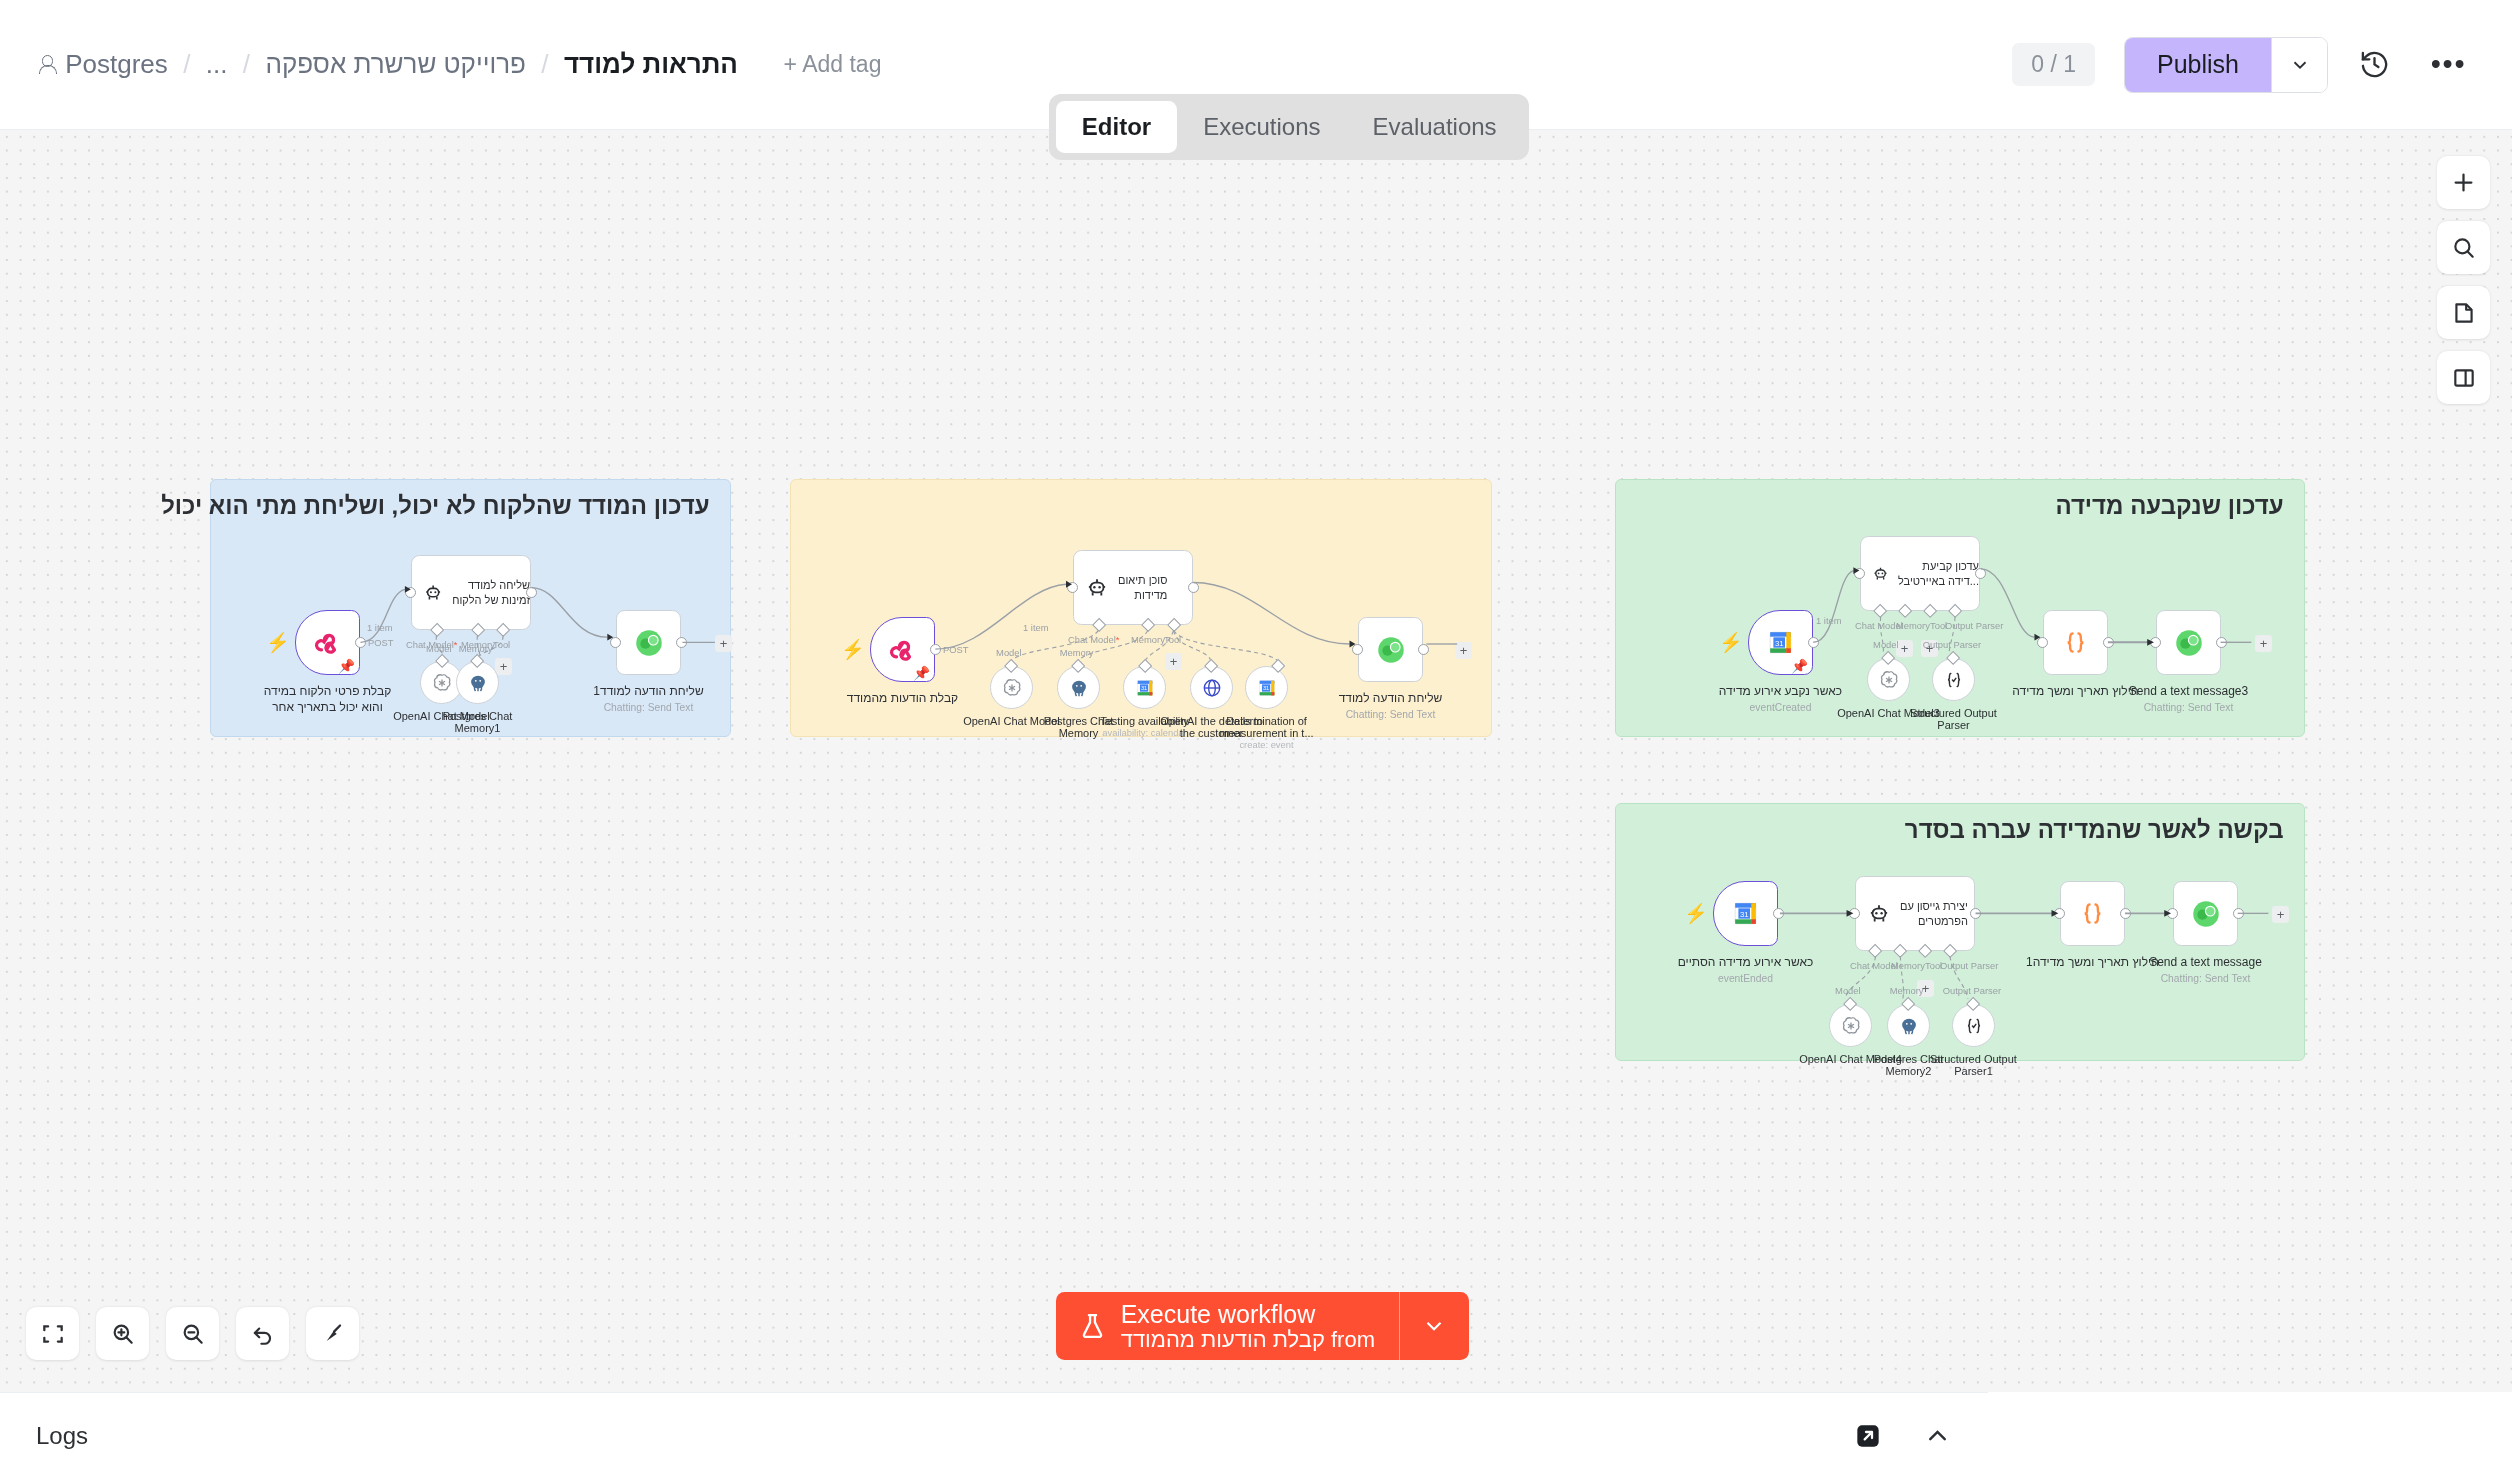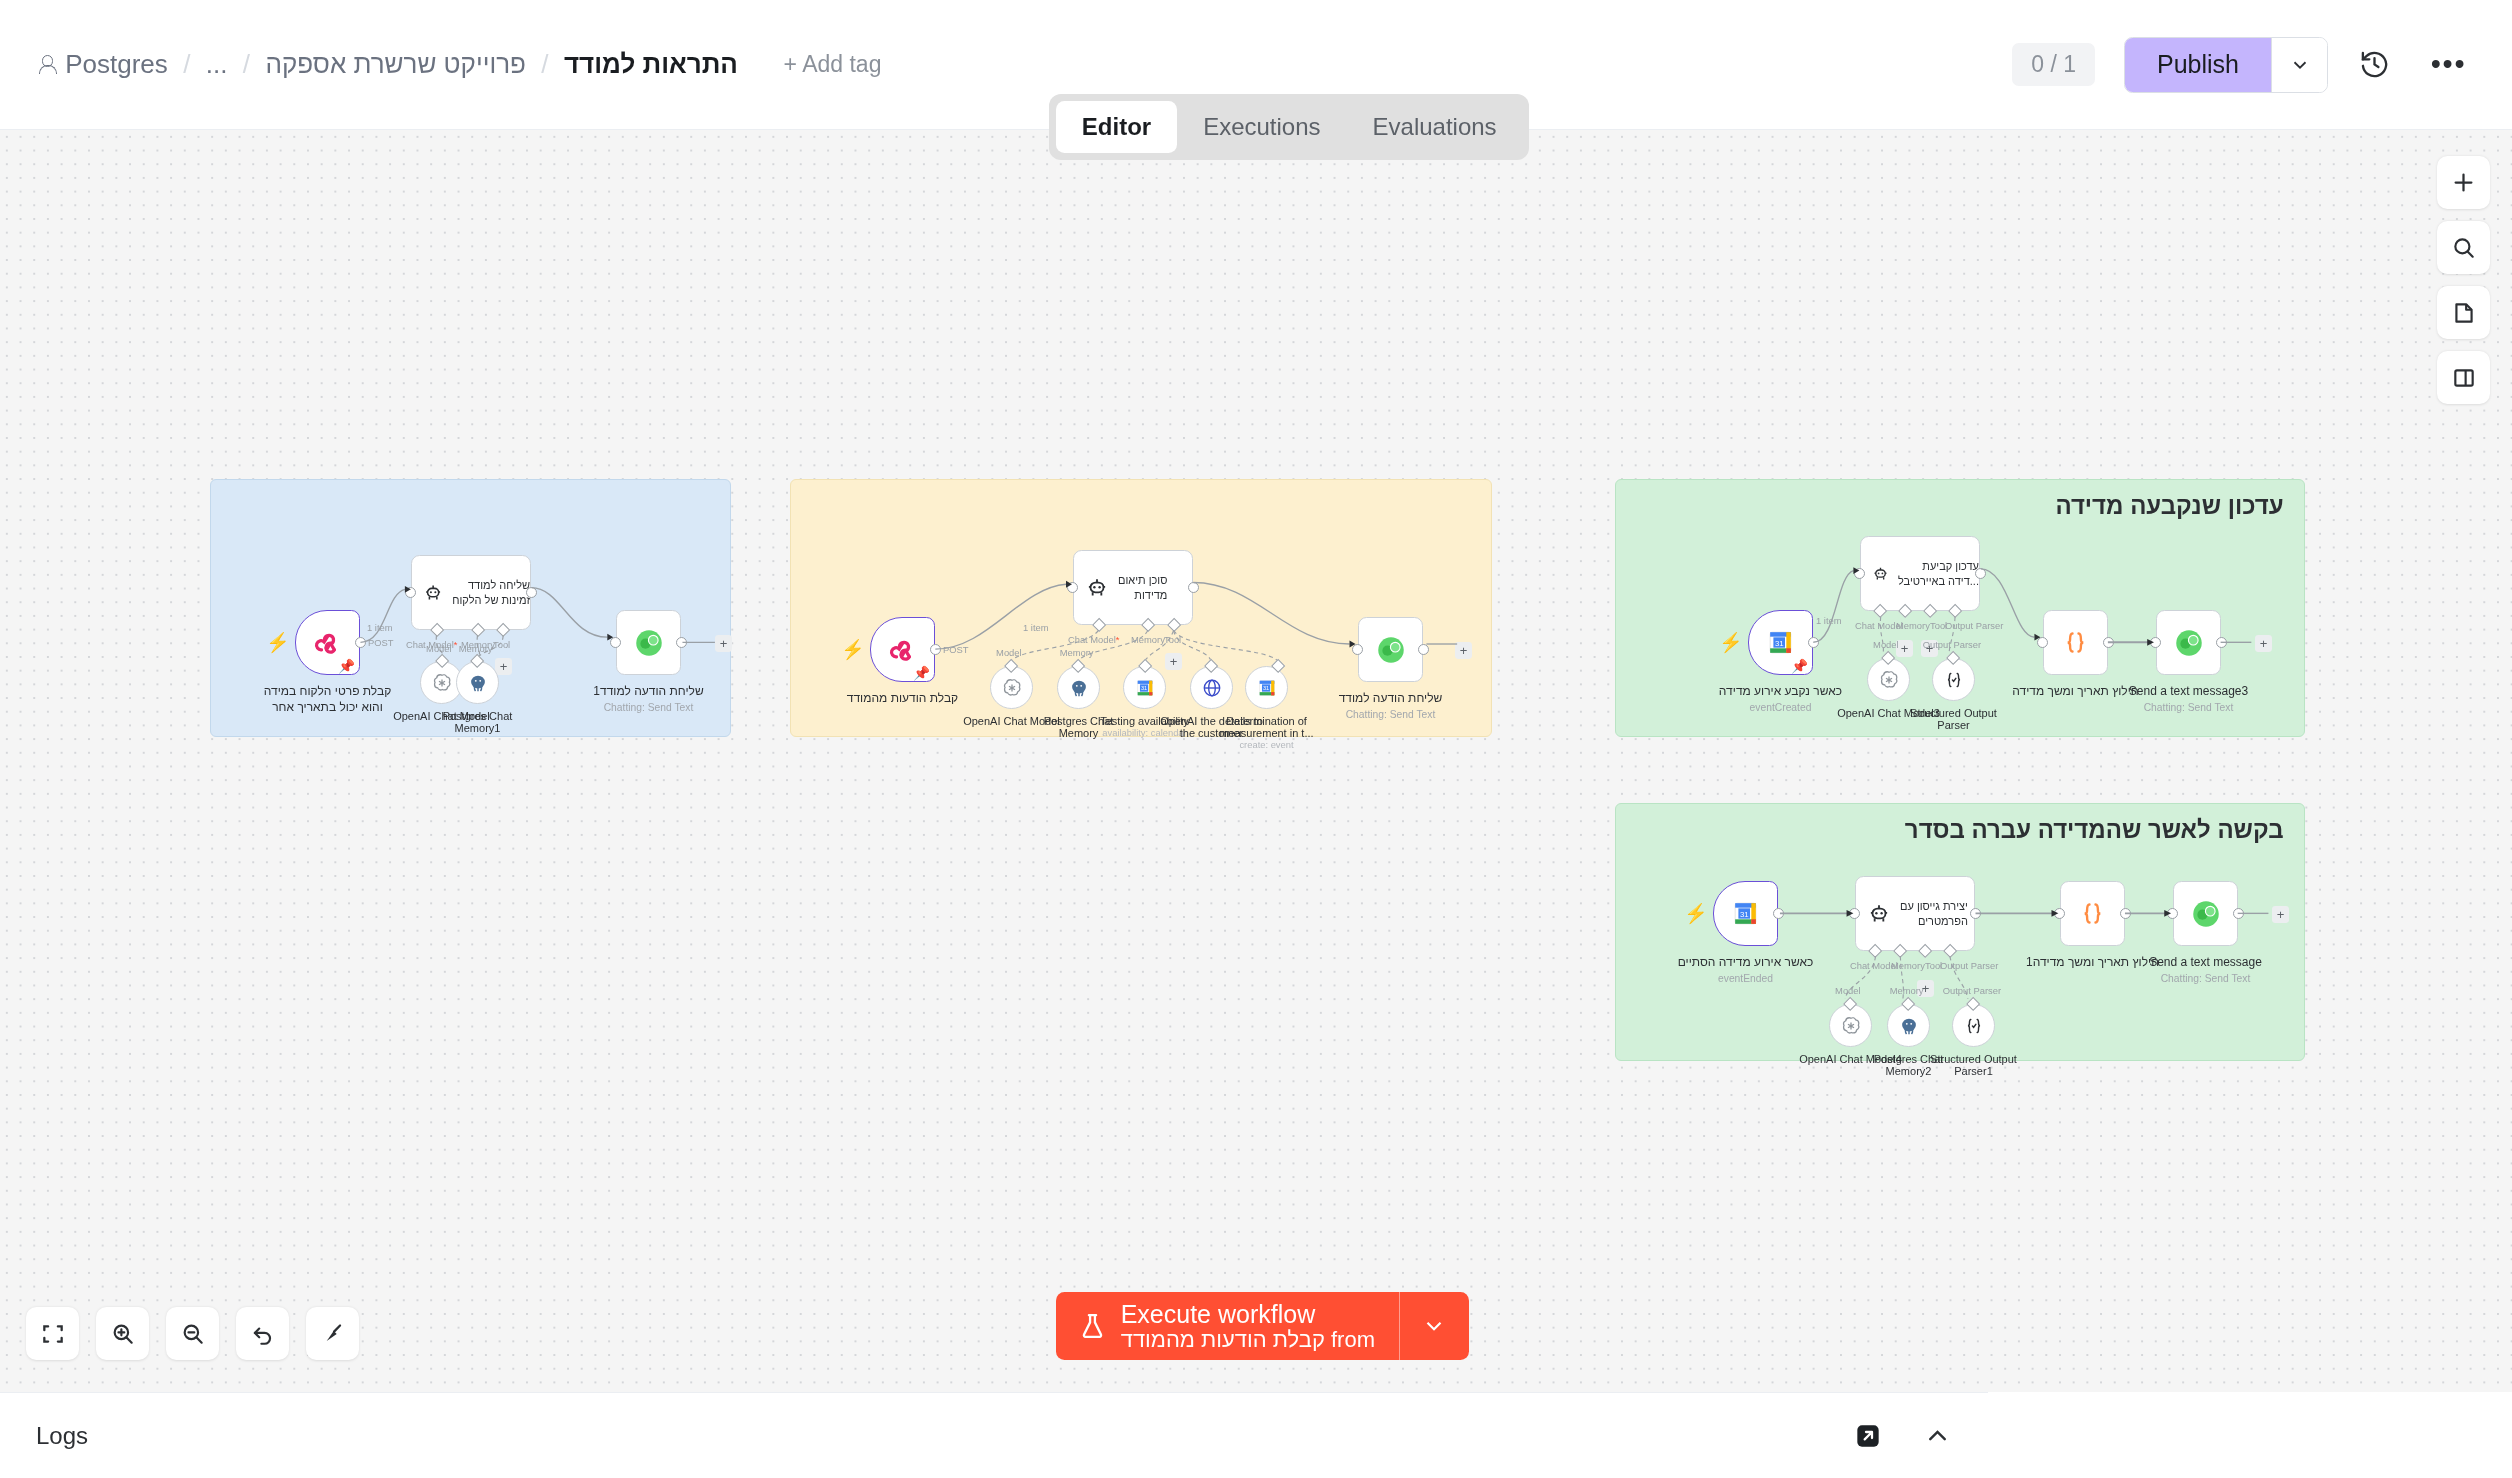--- a/index.html
+++ b/index.html
@@ -226,20 +226,21 @@
 
   <div class="tabs">
     <div class="tab active">Editor</div>
     <div class="tab">Executions</div>
     <div class="tab">Evaluations</div>
   </div>
 
   <div class="canvas">
 
     <div class="sticky" style="left:210px; top:349px; width:521px; height:258px; background:#d9e8f7; border-color:#c2d8ec;">
+      <div class="sticky-title">עדכון המודד שהלקוח לא יכול, ושליחת מתי הוא יכול</div>
 
       <div class="node" style="left:84px; top:130px;">
         <span class="bolt" style="left:-29px; top:20.5px;">⚡</span>
         <div class="node-box trigger">
           <svg width="34" height="34" viewBox="0 0 24 24">
             <path d="M9.5 9.5a3.2 3.2 0 1 1 4.6 3.2l2.3 4" fill="none" stroke="#e8256c" stroke-width="2.3" stroke-linecap="round"></path>
             <path d="M16.5 16.9a3.2 3.2 0 1 1-2.8-4.8l-2.4 4.1" fill="none" stroke="#e8256c" stroke-width="2.3" stroke-linecap="round"></path>
             <path d="M7.4 16.8a3.2 3.2 0 1 1 1.9-5.5l2.4-4" fill="none" stroke="#e8256c" stroke-width="2.3" stroke-linecap="round"></path>
           </svg>
           <span class="pin" style="right:3.4px; bottom:0px;">📌</span>

